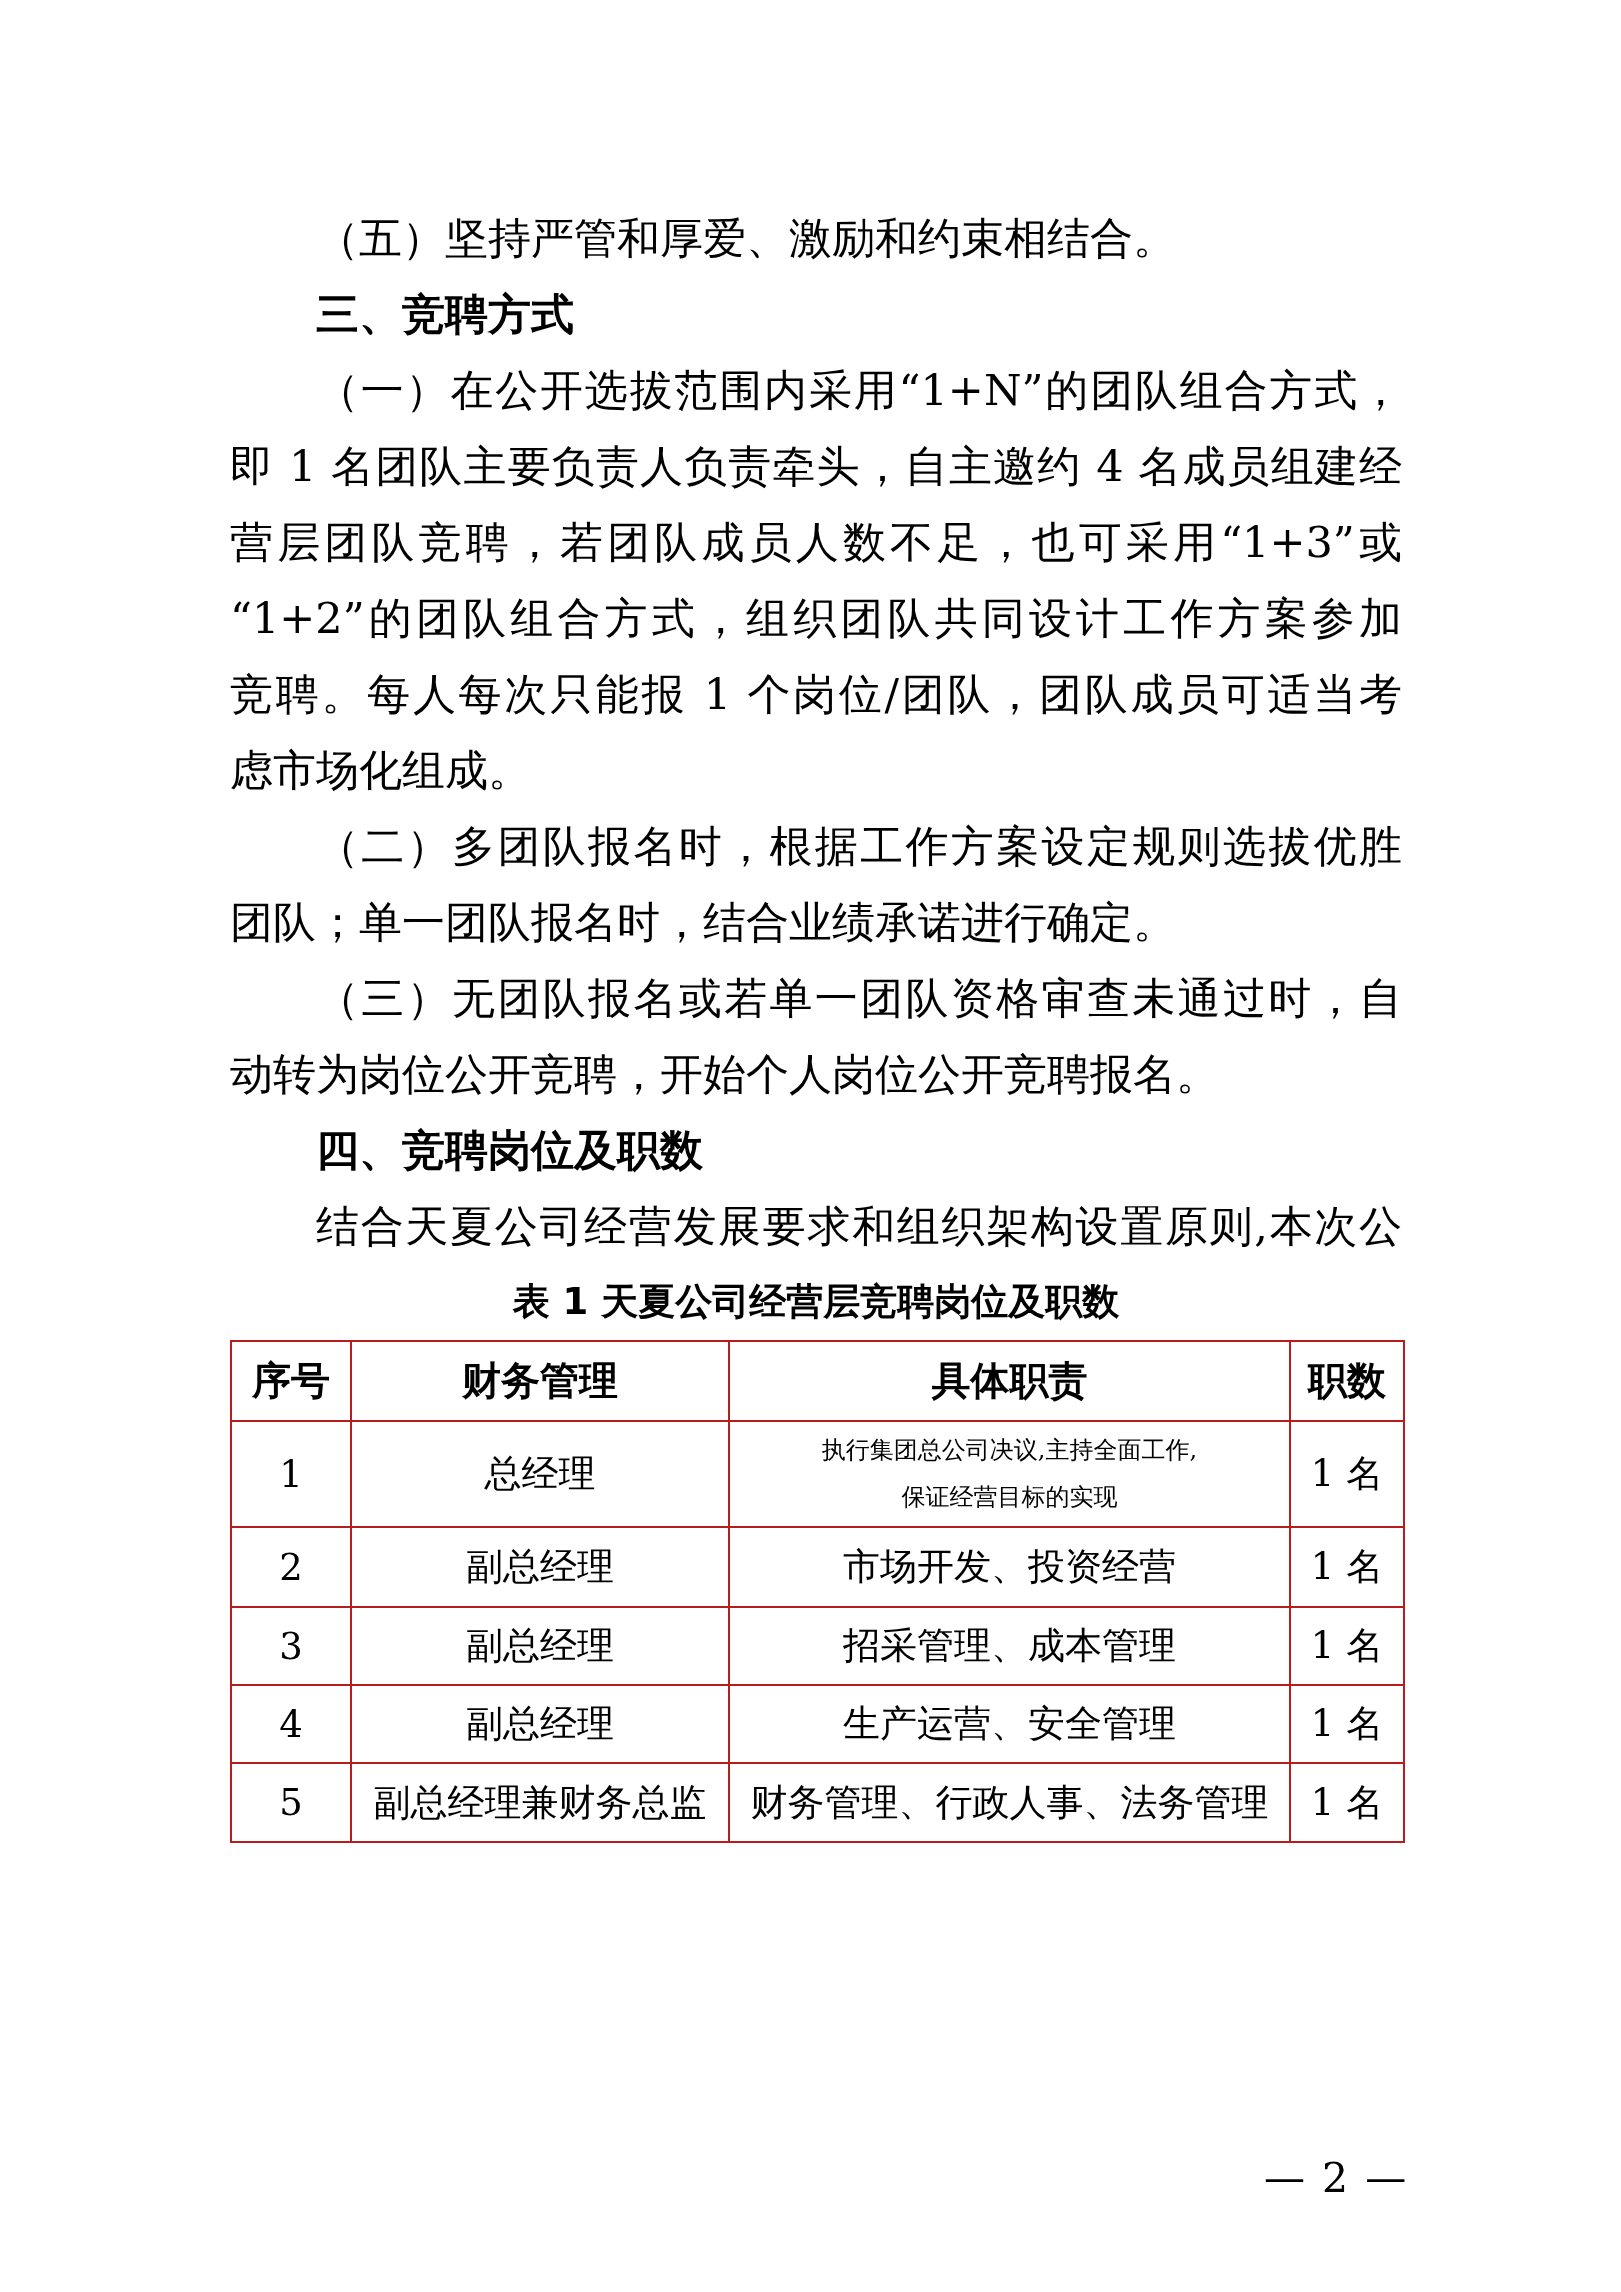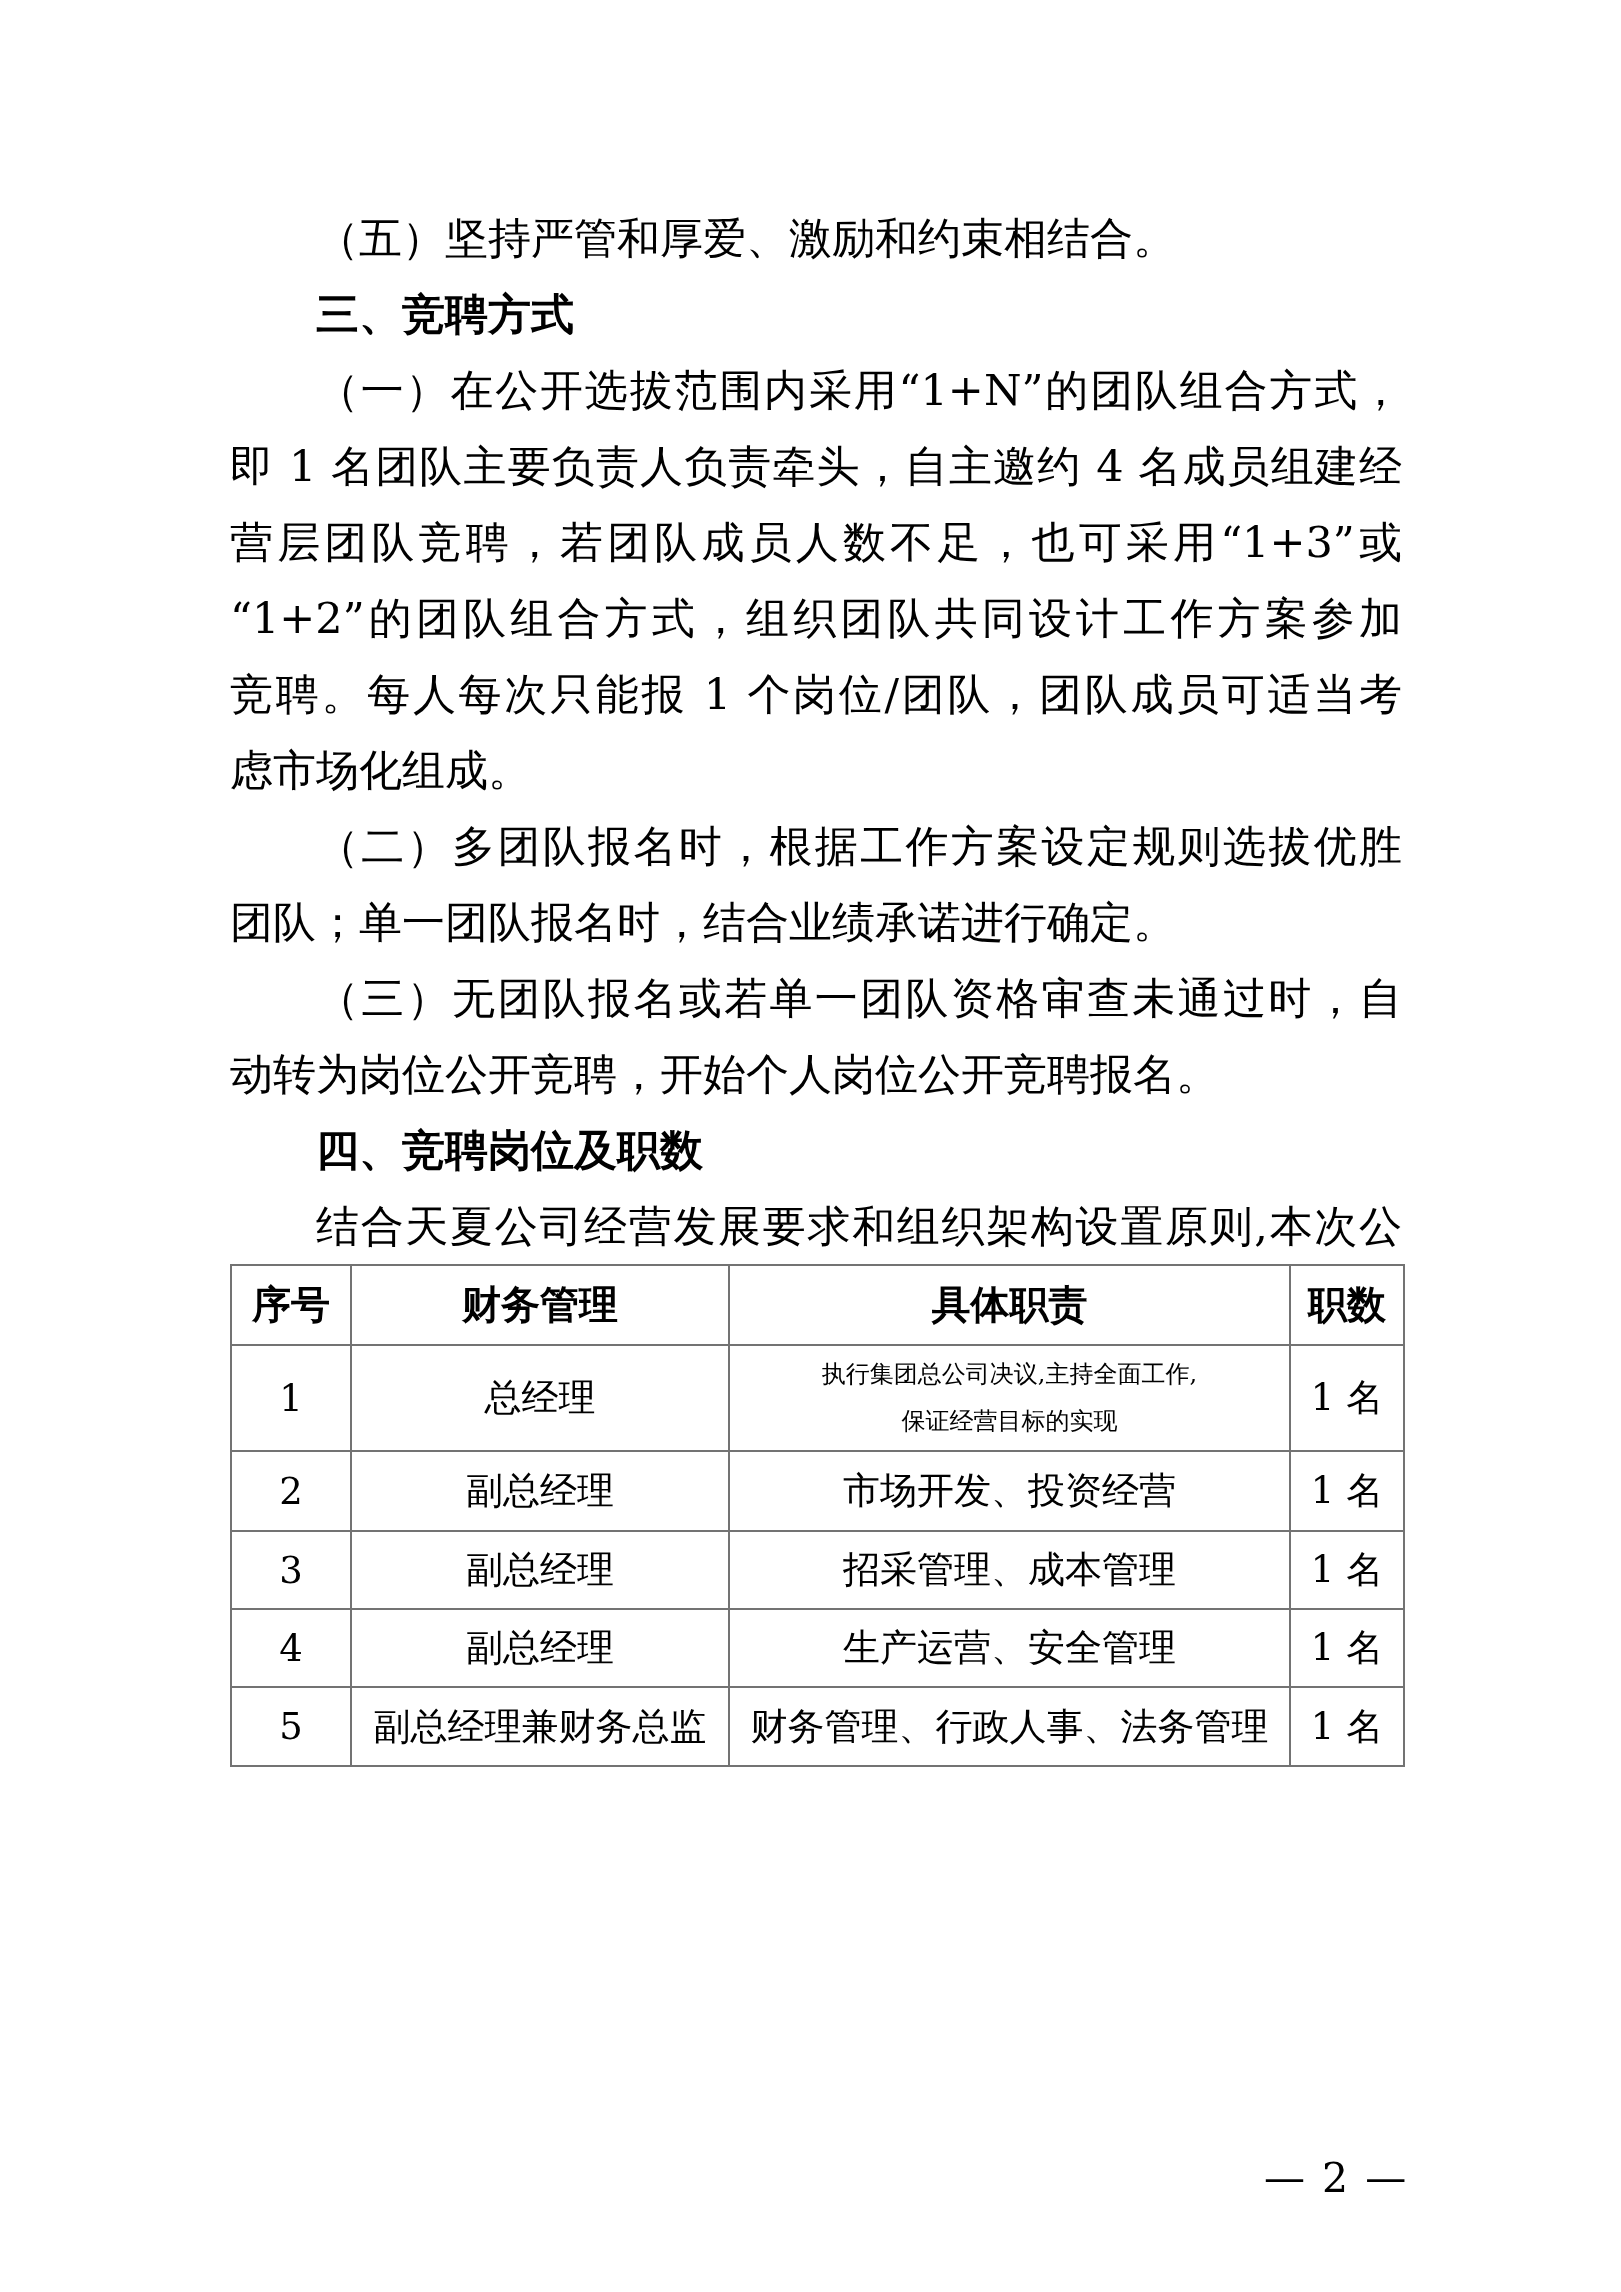--- a/index.html
+++ b/index.html
@@ -42,21 +42,21 @@
     font-size: 37px;
     text-align: center;
     white-space: nowrap;
   }
   table.jobs {
     width: 1172px;
     border-collapse: collapse;
     table-layout: fixed;
   }
   table.jobs, table.jobs td, table.jobs th {
-    border: 2px solid #737373;
+    border: 2px solid #b91c1c;
   }
   table.jobs td, table.jobs th {
     border-top-width: 2.9px;
     border-bottom-width: 2.9px;
     text-align: center;
     vertical-align: middle;
     font-size: 37px;
     padding: 0 5.9px;
     overflow: hidden;
   }
@@ -95,20 +95,21 @@
   <div class="line fill indent">（二）多团队报名时，根据工作方案设定规则选拔优胜</div>
   <div class="line">团队；单一团队报名时，结合业绩承诺进行确定。</div>
 
   <div class="line fill indent">（三）无团队报名或若单一团队资格审查未通过时，自</div>
   <div class="line">动转为岗位公开竞聘，开始个人岗位公开竞聘报名。</div>
 
   <div class="line heading indent">四、竞聘岗位及职数</div>
 
   <div class="line fill indent">结合天夏公司经营发展要求和组织架构设置原则,本次公</div>
 
+  <div class="line caption">表 1  天夏公司经营层竞聘岗位及职数</div>
 
   <table class="jobs">
     <colgroup>
       <col style="width:120px">
       <col style="width:378px">
       <col style="width:561px">
       <col style="width:114px">
     </colgroup>
     <tbody>
         <tr style="height:80px">

